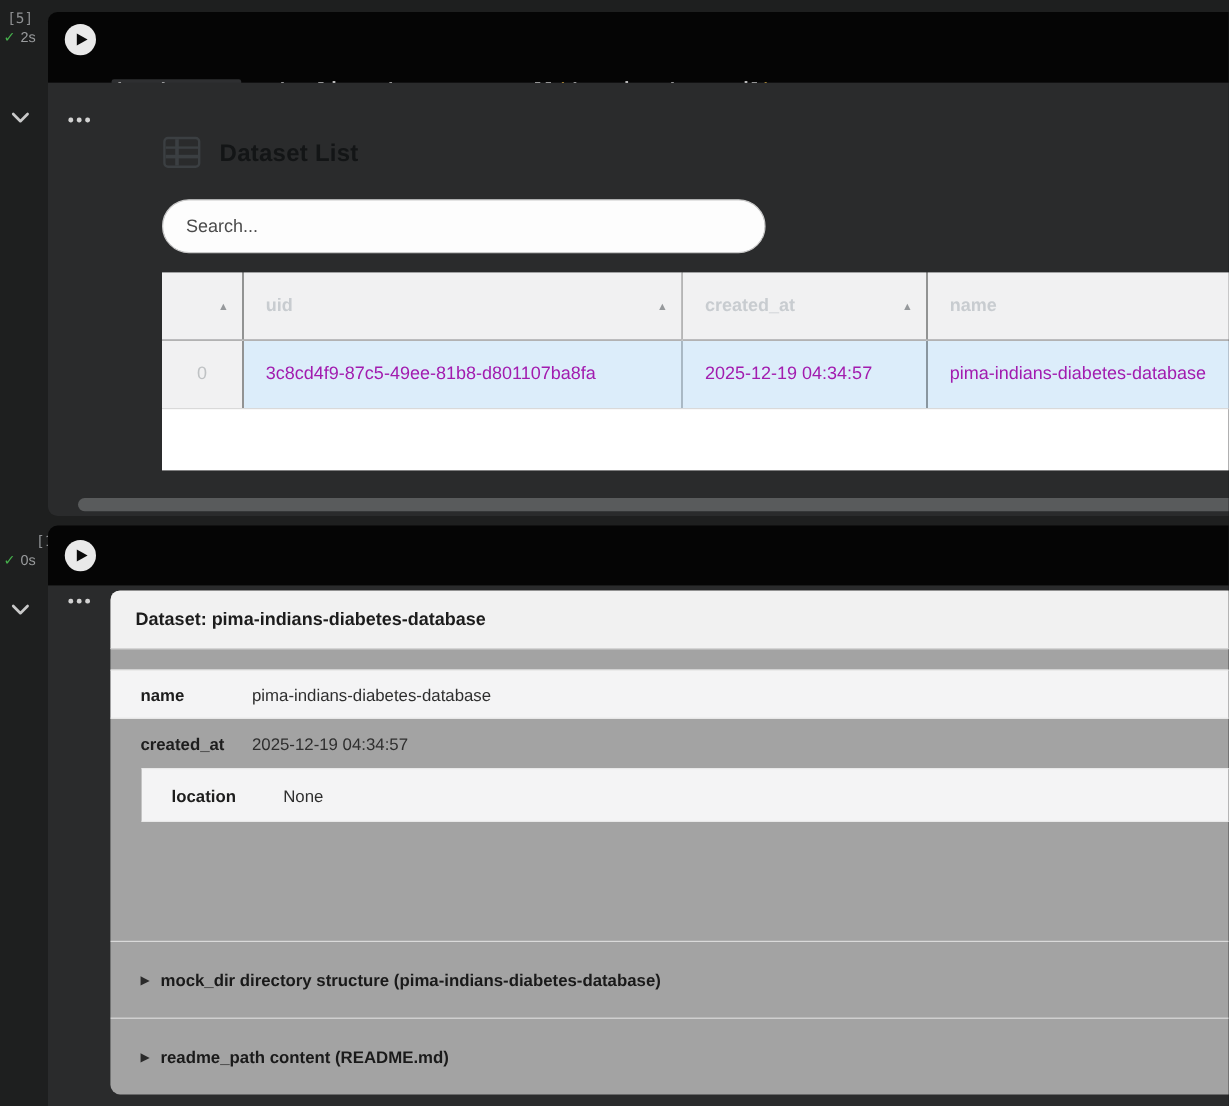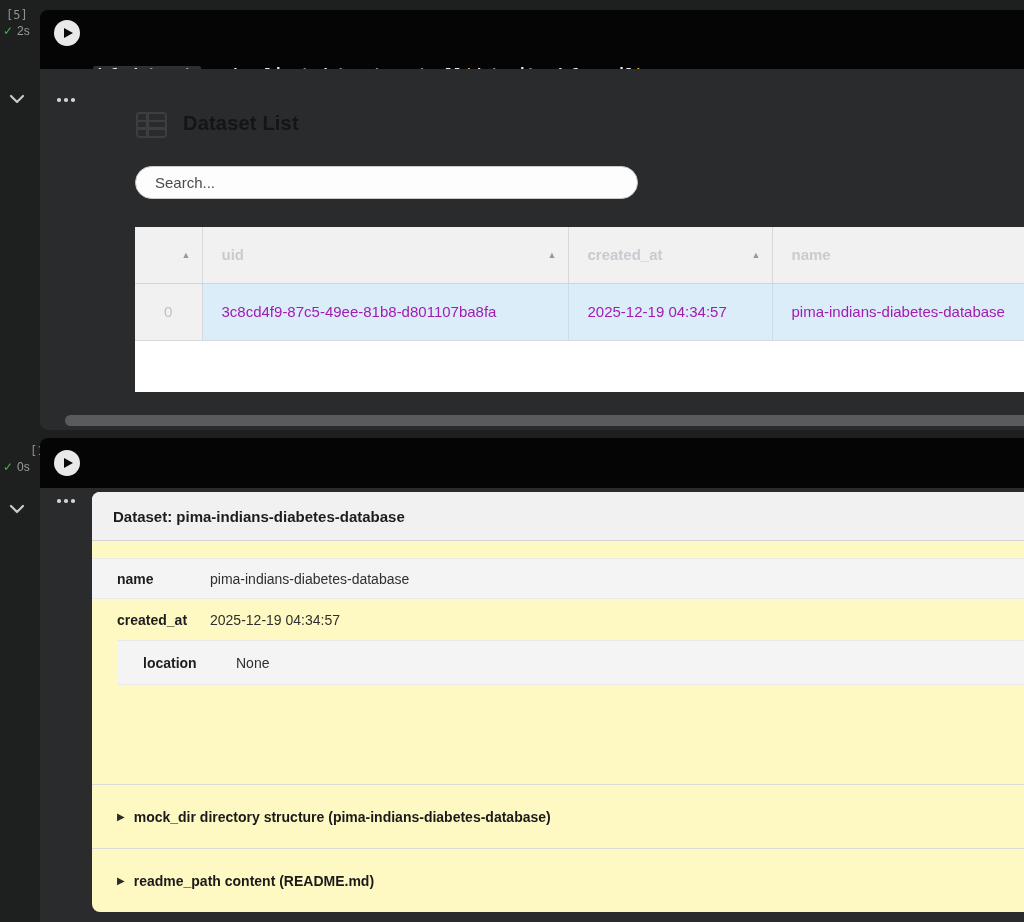--- a/index.html
+++ b/index.html
@@ -35,29 +35,29 @@
   .tok-hl { background:#2e2f31; border-radius:2px; }
   .tok-op { color:#dd6748; }
   .tok-br { color:#f7c244; }
   .tok-num { color:#41c3a9; }
 
   .dots { position:absolute; left:17px; display:flex; gap:3.5px; cursor:pointer; }
   .dots i { width:3.5px; height:3.5px; border-radius:50%; background:#d2d2d2; }
 
   
   .title-row { position:absolute; left:96px; top:43px; height:28px;
-    display:flex; align-items:flex-start; gap:16px; }
+    display:flex; align-items:flex-end; gap:16px; }
   .table-icon { position:relative; width:31px; height:26px;
     border:2.5px solid #3b3f42; border-radius:4px; }
   .table-icon .ti-v { position:absolute; left:8px; top:0; bottom:0; width:2.5px; background:#3b3f42; }
   .table-icon .ti-h1 { position:absolute; left:0; right:0; top:5.5px; height:2.5px; background:#3b3f42; }
   .table-icon .ti-h2 { position:absolute; left:0; right:0; top:13px; height:2.5px; background:#3b3f42; }
   .widget-title { font-size:20px; font-weight:700; color:#131516; letter-spacing:.2px; }
 
-  .search-input { position:absolute; left:95px; top:97px; width:503px; height:33px;
+  .search-input { position:absolute; left:95px; top:97px; width:503px; height:45px;
     border-radius:23px; background:#fdfdfd; border:1px solid #c9c9c9; padding:0 19px;
     font-size:15px; color:#333; outline:none; font-family:"Liberation Sans", sans-serif; }
   .search-input::placeholder { color:#4b4b4b; opacity:1; }
 
   .dtable { position:absolute; left:95px; top:158px; right:0;
     border-collapse:collapse; table-layout:fixed; width:929px; }
   .dtable th { height:56px; background:#f1f1f2; color:#c8ccd0; font-size:15px; font-weight:700;
     text-align:left; padding-left:19px; border-right:1px solid #d8d8d8;
     border-bottom:1px solid #d4d4d4; position:relative; cursor:pointer; }
   .dtable th:last-child { border-right:none; }
@@ -68,21 +68,21 @@
   .dtable td:last-child { border-right:none; }
   .dtable td.idx { background:#f1f1f2; color:#bfc2c4; text-align:center; padding-left:0;
     border-right:1px solid #d8d8d8; }
   .tbl-filler { position:absolute; left:95px; right:0; top:271px; height:52px;
     background:#ffffff; border-top:1px solid #d9d9d9; }
   .hscrollbar { position:absolute; left:25px; right:0; top:346px; height:11px;
     background:#595b5c; border-radius:6px 0 0 6px; cursor:pointer; }
 
   
   .panel { position:absolute; left:52px; right:0; top:4px; height:420px;
-    background:#fef9c3; border-radius:8px 0 0 8px; overflow:hidden; }
+    background:#a3a3a3; border-radius:8px 0 0 8px; overflow:hidden; }
   .panel-header { height:49px; background:#f1f1f1; border-bottom:1px solid #d4d4d4;
     display:flex; align-items:center; padding-left:21px;
     font-size:15px; font-weight:700; color:#1c1c1c; }
   .detail-rows { position:absolute; left:0; right:0; top:66px; }
   .drow { display:flex; align-items:center; height:41px; font-size:14px; }
   .drow.alt { background:#f4f4f5; border-top:1px solid #e8e8e8; border-bottom:1px solid #e8e8e8; }
   .dlabel { padding-left:25px; width:118px; flex:0 0 auto; font-weight:700; color:#1d1d1d; }
   .dvalue { color:#2f2f2f; }
   .section-row { position:absolute; left:0; right:0; height:64px; border-top:1px solid #dadada;
     display:flex; align-items:center; padding-left:25px; gap:9px; cursor:pointer; }

